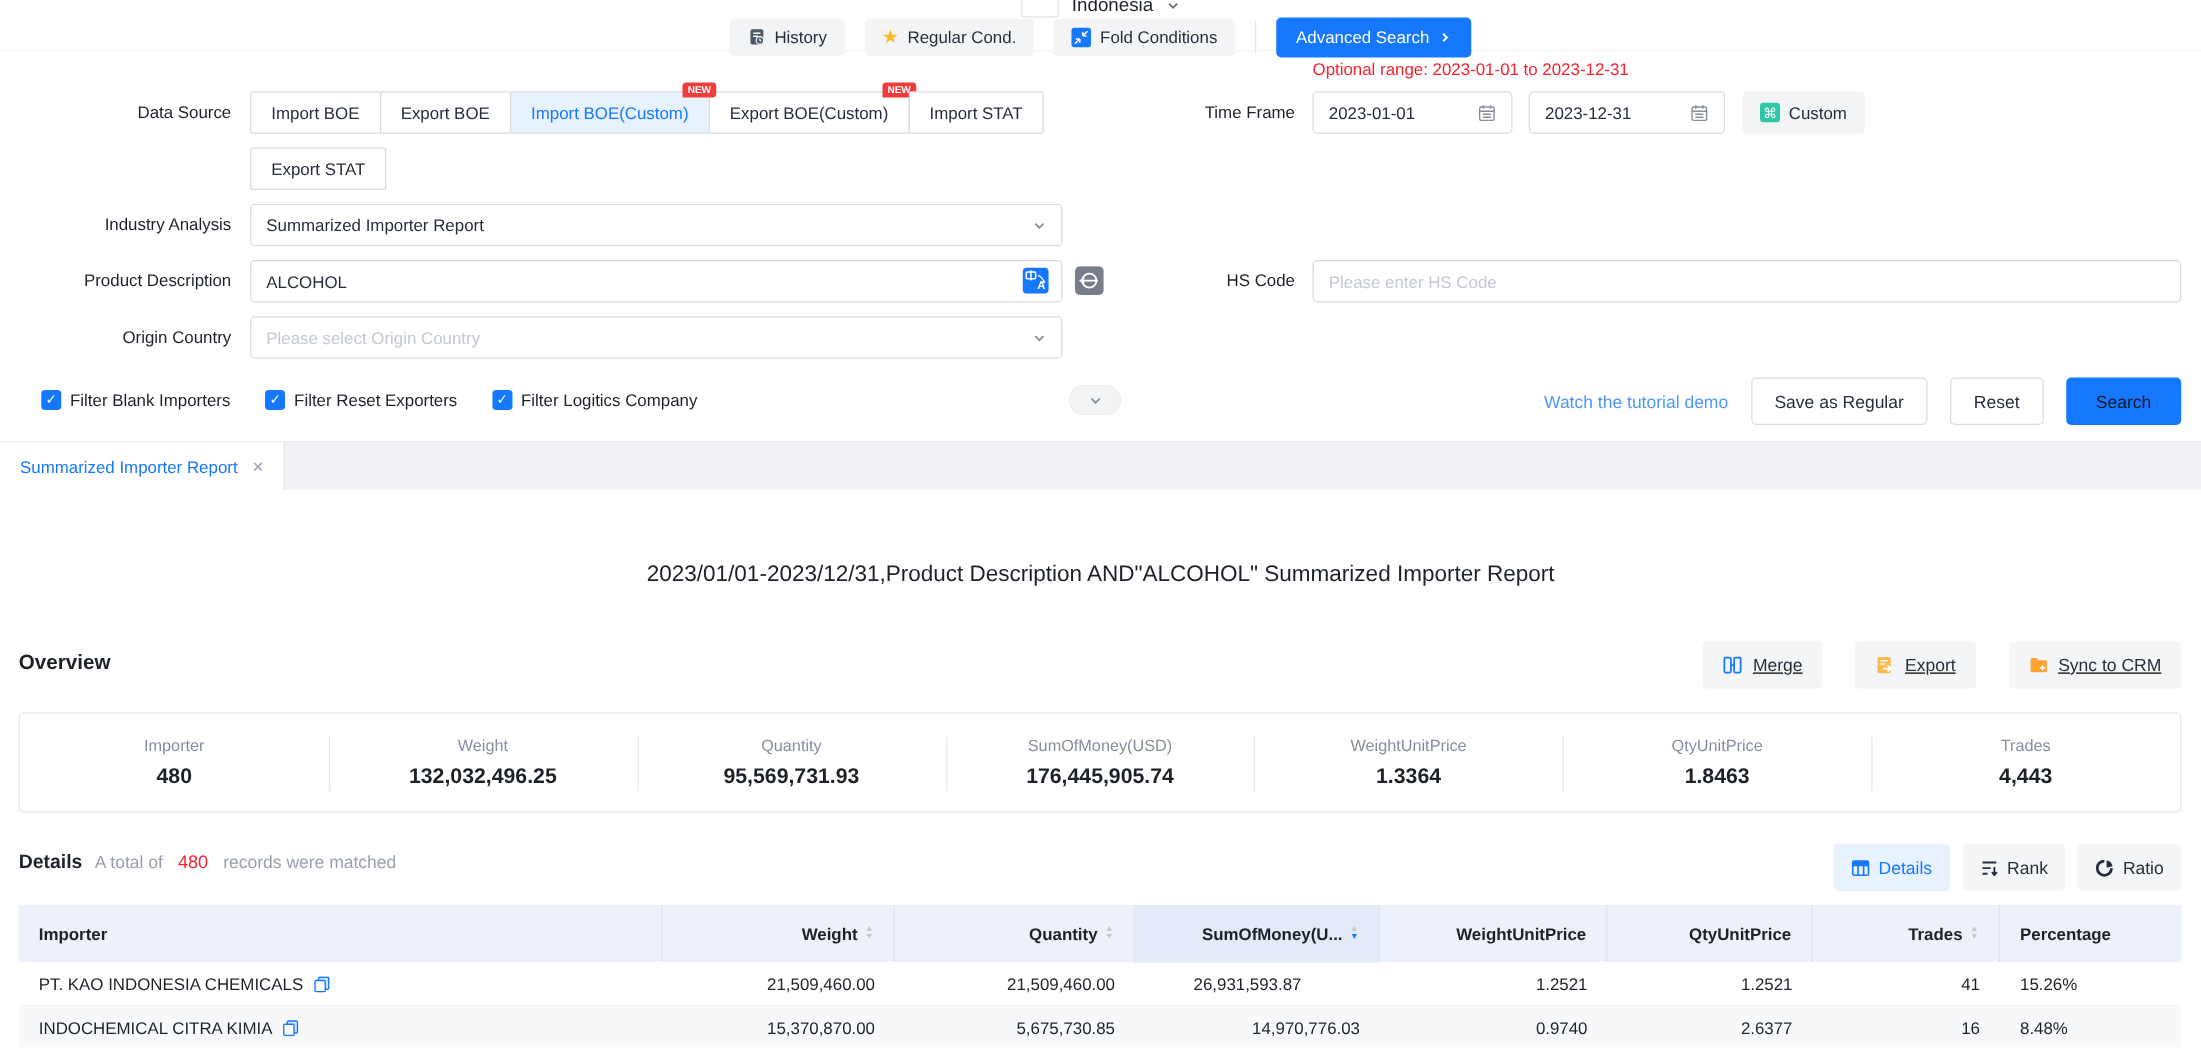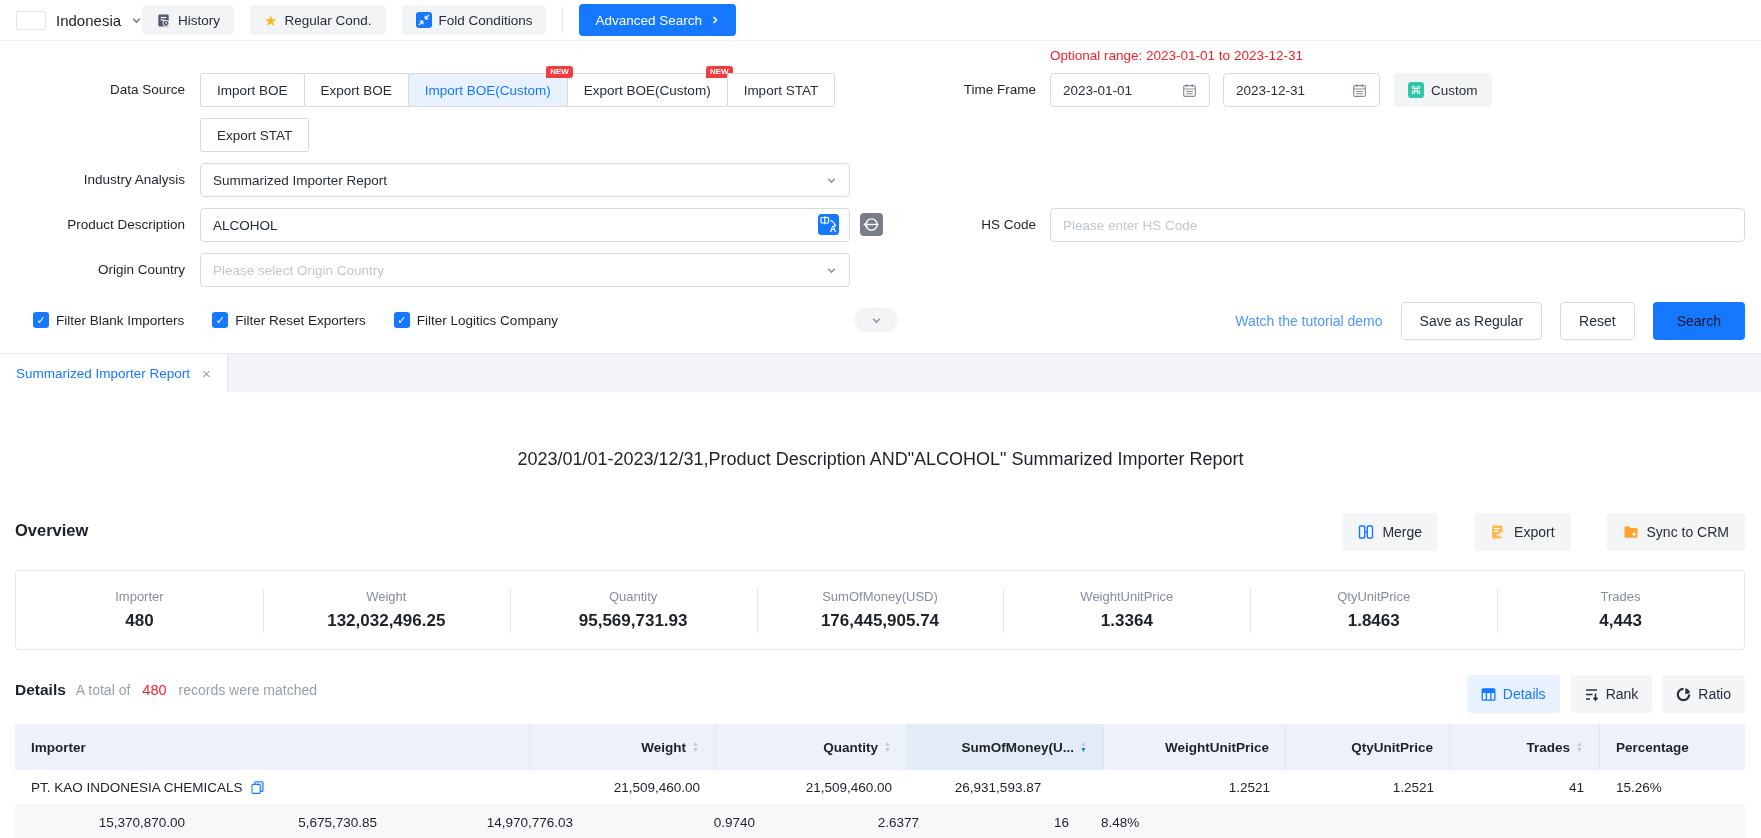--- a/index.html
+++ b/index.html
@@ -7,21 +7,21 @@
     --orange:#ffa22e; --teal:#2fc7a7; --thead:#edf1fa;
     --txt:#1d2129; --txt2:#4e5969; --grey:#868d9d; --ph:#c2c7d0;
     --bd:#d9dade; --pill:#f3f4f6; --line:#e5e6eb;
   }
   *{margin:0;padding:0;box-sizing:border-box;}
   body{font-family:"Liberation Sans","DejaVu Sans",sans-serif;background:#fff;}
   #app{position:relative;width:1761px;height:838px;overflow:hidden;background:#fff;}
 
   
   .topbar{position:absolute;top:0;left:0;right:0;height:41px;border-bottom:1px solid #f0f1f4;
-    display:flex;align-items:center;justify-content:flex-start;padding:0 16px;}
+    display:flex;align-items:center;justify-content:center;padding:0 16px;flex-direction:column;}
   .country{display:flex;align-items:center;gap:10px;cursor:pointer;}
   .flag{width:30px;height:19px;border:1px solid #e2e4e8;border-radius:2px;overflow:hidden;display:block;}
   .flag .t{height:50%;background:#e8192c;}
   .flag .b{height:50%;background:#fff;}
   .country-name{font-size:15px;color:var(--txt);}
   .tb-right{display:flex;align-items:center;gap:16px;}
   .pill{display:inline-flex;align-items:center;gap:7px;height:30px;padding:0 14px;background:var(--pill);
     border-radius:4px;font-size:13.5px;color:#272e3b;border:none;cursor:pointer;white-space:nowrap;}
   .star{color:var(--star);font-size:15px;line-height:1;}
   .vdiv{width:1px;height:26px;background:var(--line);}
@@ -64,21 +64,21 @@
   
   .tabstrip{position:absolute;left:0;right:0;top:353px;height:39px;background:#f2f3f6;border-top:1px solid #e9ebef;display:flex;}
   .tab{height:100%;background:#fff;display:flex;align-items:center;gap:12px;padding:0 16px;
     border-right:1px solid #e2e4e8;cursor:pointer;}
   .tab-label{font-size:13.5px;color:var(--accent);}
   .tab-close{color:#9aa0ab;font-size:15px;line-height:1;cursor:pointer;}
 
   
   .rpt-title{position:absolute;left:0;right:0;top:449px;text-align:center;font-size:18px;font-weight:500;color:var(--txt);}
   .ov-head{position:absolute;left:15px;top:521px;font-size:16.5px;font-weight:bold;color:var(--txt);}
-  .ov-btns{position:absolute;right:16px;top:513px;display:flex;gap:36px;}
+  .ov-btns{position:absolute;right:16px;top:513px;display:flex;gap:26px;text-decoration:underline;}
   .pill-lg{display:inline-flex;align-items:center;gap:8px;height:38px;padding:0 16px;background:#f4f5f7;
     border:none;border-radius:4px;font-size:14px;color:#272e3b;cursor:pointer;font-family:inherit;white-space:nowrap;}
   .stats{position:absolute;left:15px;top:570px;width:1730px;height:80px;border:1px solid var(--line);
     border-radius:4px;display:grid;grid-template-columns:repeat(7,1fr);}
   .stat{position:relative;display:flex;flex-direction:column;align-items:center;justify-content:center;gap:7px;}
   .stat + .stat::before{content:"";position:absolute;left:0;top:18px;width:1px;height:44px;background:var(--line);}
   .stat-lb{font-size:13px;color:var(--grey);}
   .stat-val{font-size:17px;font-weight:bold;color:var(--txt);}
   .det-row{position:absolute;left:15px;top:681px;display:flex;align-items:baseline;gap:10px;}
   .det-head{font-size:15.5px;font-weight:bold;color:var(--txt);}
@@ -427,20 +427,27 @@
             <span>1.2521</span>
           </div>
           <div class="td r" style="width: 150px;">
             <span>41</span>
           </div>
           <div class="td l" style="width: 145px;">
             <span>15.26%</span>
           </div>
         </div>
         <div class="trow alt">
+          <div class="td l" style="width: 515px;">
+            <span>INDOCHEMICAL CITRA KIMIA</span>
+            <span class="copy"><svg width="13" height="13" viewBox="0 0 13 13">
+                <rect x="3.8" y="0.8" width="8.2" height="9.6" rx="1" fill="#cfe4ff" stroke="#1678ff" stroke-width="1.1"></rect>
+                <rect x="1" y="3.4" width="8.2" height="9" rx="1" fill="#fff" stroke="#1678ff" stroke-width="1.1"></rect>
+              </svg></span>
+          </div>
           <div class="td r" style="width: 186px;">
             <span>15,370,870.00</span>
           </div>
           <div class="td r" style="width: 192px;">
             <span>5,675,730.85</span>
           </div>
           <div class="td r" style="width: 196px;">
             <span>14,970,776.03</span>
           </div>
           <div class="td r" style="width: 182px;">

